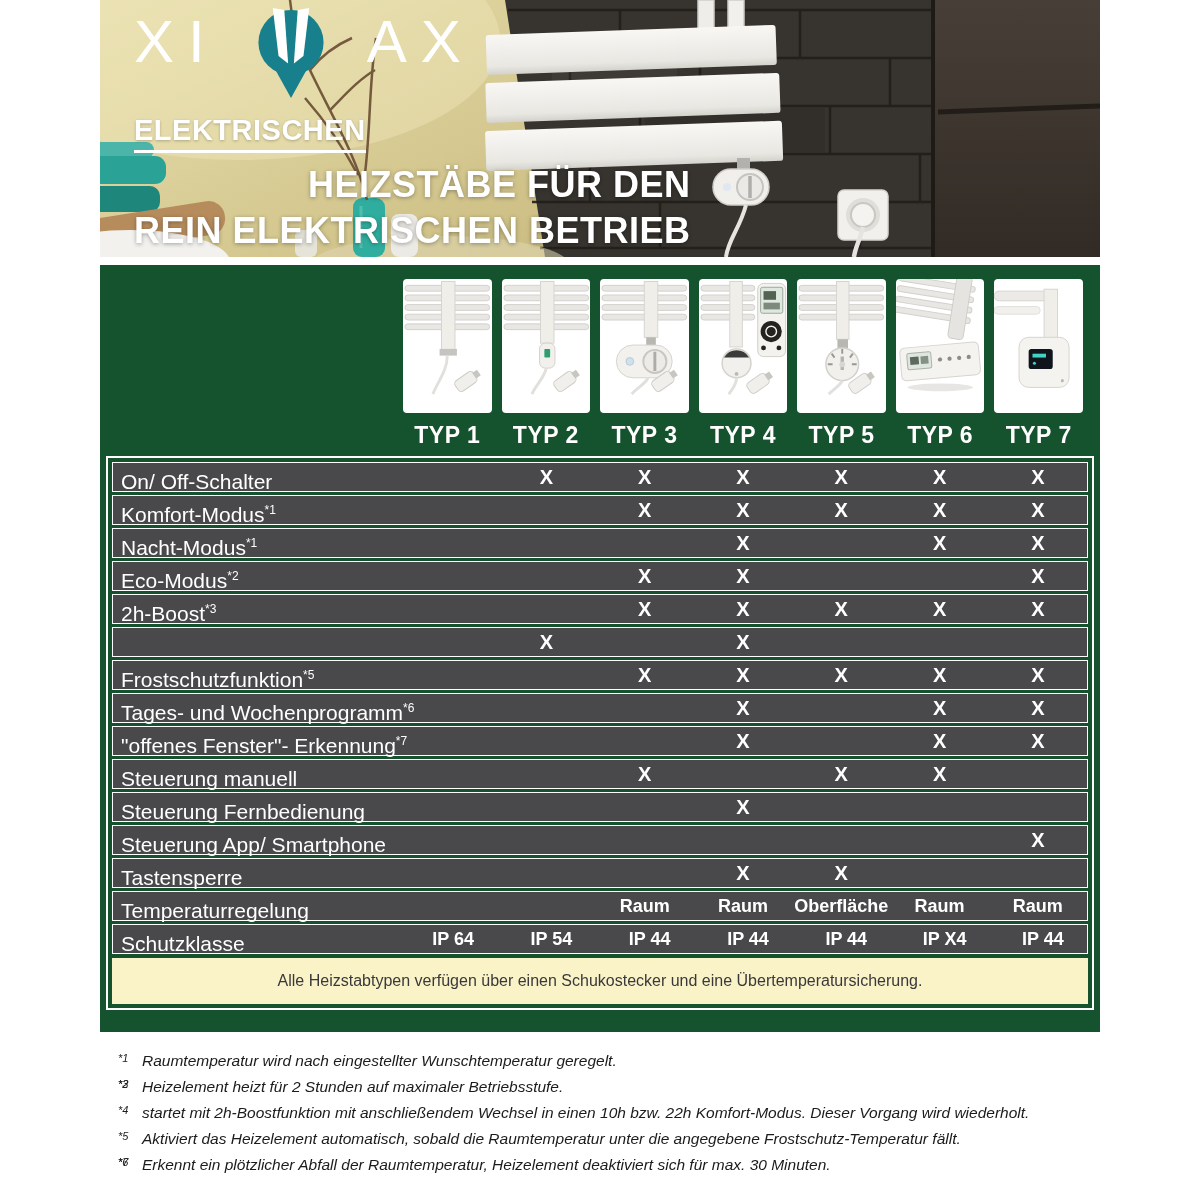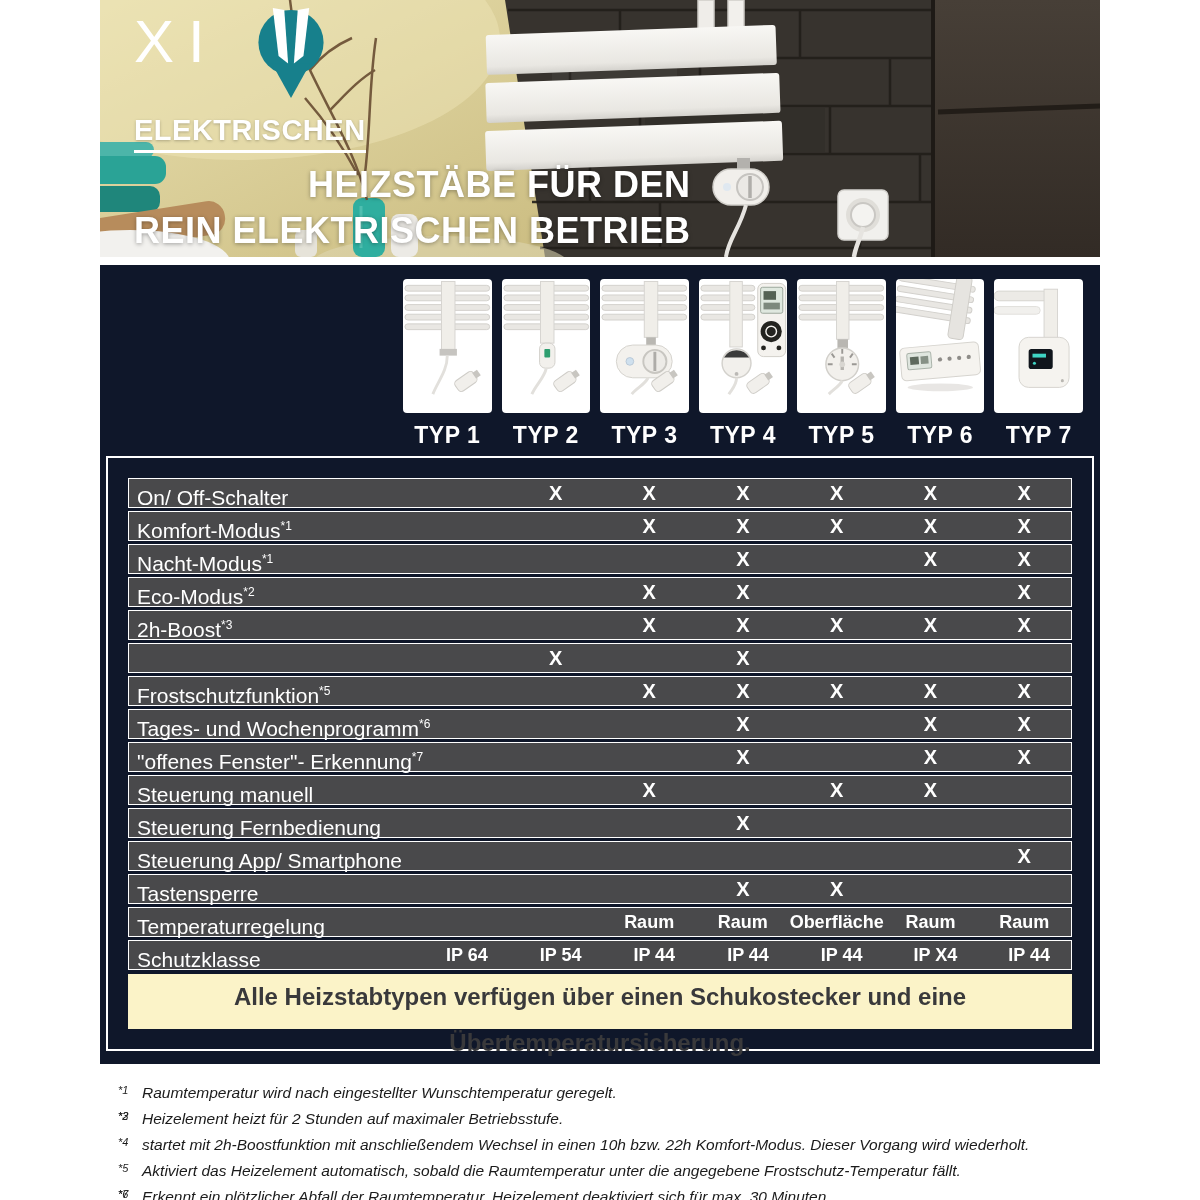--- a/index.html
+++ b/index.html
@@ -17,38 +17,38 @@
   .logo{display:flex;align-items:flex-start;font-size:60px;letter-spacing:14px;
         font-weight:400;line-height:1;color:#fff;gap:36px;}
   .logo-mark{width:72px;height:92px;margin:-4px 4px 0 0;}
   .kicker{margin-top:14px;font-size:29px;font-weight:bold;display:inline-block;
           border-bottom:3px solid #fff;padding-bottom:3px;letter-spacing:.5px;
           text-shadow:0 1px 3px rgba(0,0,0,.25);}
   .hero-title{font-size:36px;font-weight:bold;line-height:46px;margin-top:9px;
           letter-spacing:.5px;text-shadow:0 1px 4px rgba(0,0,0,.35);text-align:right;}
 
   
-  .panel{background:#0f172a;margin-top:8px;padding:12px 6px 10px;}
+  .panel{background:#14532d;margin-top:8px;padding:12px 6px 10px;}
   .grid{display:grid;grid-template-columns:286px repeat(7,1fr);}
   .products-row,.typ-row{margin:0 6px;}
   .product{margin:2px 5px 0;background:#fff;border-radius:4px;height:134px;
            display:flex;align-items:center;justify-content:center;overflow:hidden;}
   .product svg{width:92px;height:134px;display:block;}
   .typ-cell{font-weight:bold;font-size:23px;color:#fff;text-align:center;
             padding:9px 0 5px;letter-spacing:.5px;}
-  .lower-frame{border:2px solid #fff;padding:20px;margin:2px 0 3px;}
+  .lower-frame{border:2px solid #fff;padding:4px;margin:2px 0 12px;}
   .feature-row{background:#49494b;border:1px solid #fff;margin-bottom:3px;
                height:28px;line-height:28px;}
   .feature-row:last-of-type{margin-bottom:0;gap:10px;}
   .row-label{padding-left:8px;font-size:21px;color:#fff;white-space:nowrap;}
   .row-label sup{font-size:12px;letter-spacing:0;}
   .cell{text-align:center;font-weight:bold;font-size:20px;color:#fff;}
   .cell.txt{font-size:18px;}
-  .note{background:#fbf3c8;margin-top:4px;height:55px;line-height:46px;
-        text-align:center;font-weight:bold;font-size:24px;color:#39393b;}
+  .note{background:#fbf3c8;margin-top:4px;height:46px;line-height:46px;
+        text-align:center;font-weight:normal;font-size:16px;color:#39393b;}
 
   
   .footnotes{margin:16px 0 0 18px;color:#1b1b1b;font-style:italic;font-size:15.5px;}
   .fn{position:relative;padding-left:24px;line-height:26px;}
   .fn-sup{position:absolute;left:0;top:-3px;font-size:11px;font-style:italic;}
 </style>
 </head>
 <body>
 
 <div class="content">
@@ -151,20 +151,21 @@
 
     <div class="hero-text">
       <div class="logo">
         <span>XI</span>
         <svg class="logo-mark" viewBox="0 0 74 96" aria-hidden="true">
           <circle cx="37" cy="36" r="34" fill="#17808c"></circle>
           <polygon points="17,58 57,58 37,94" fill="#17808c"></polygon>
           <polygon points="18,0 30,2 34,58 24,50" fill="#ffffff"></polygon>
           <polygon points="56,0 44,2 40,58 50,50" fill="#ffffff"></polygon>
         </svg>
+        <span>AX</span>
       </div>
       <div class="kicker">ELEKTRISCHEN</div>
       <div class="hero-title">
         <span>HEIZSTÄBE FÜR DEN</span><br>
         <span>REIN ELEKTRISCHEN BETRIEB</span>
       </div>
     </div>
   </header>
 
   <section class="panel">

